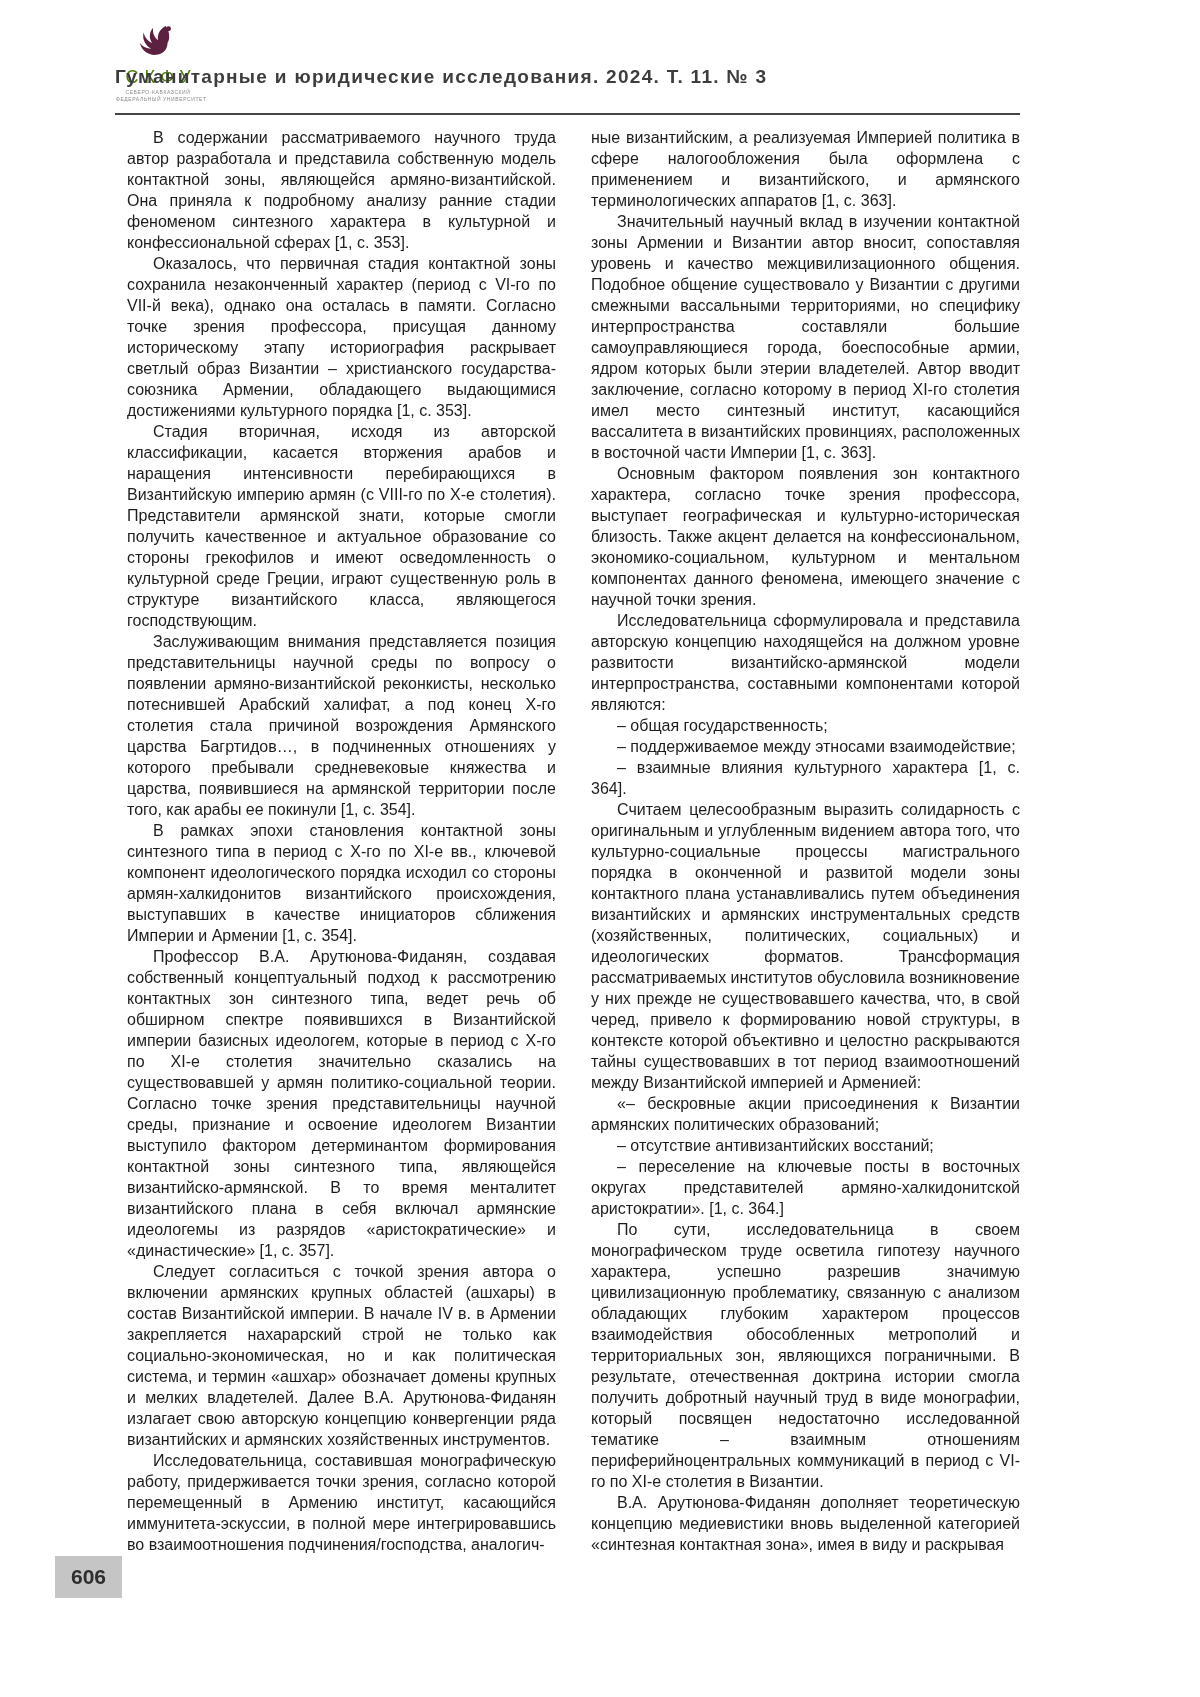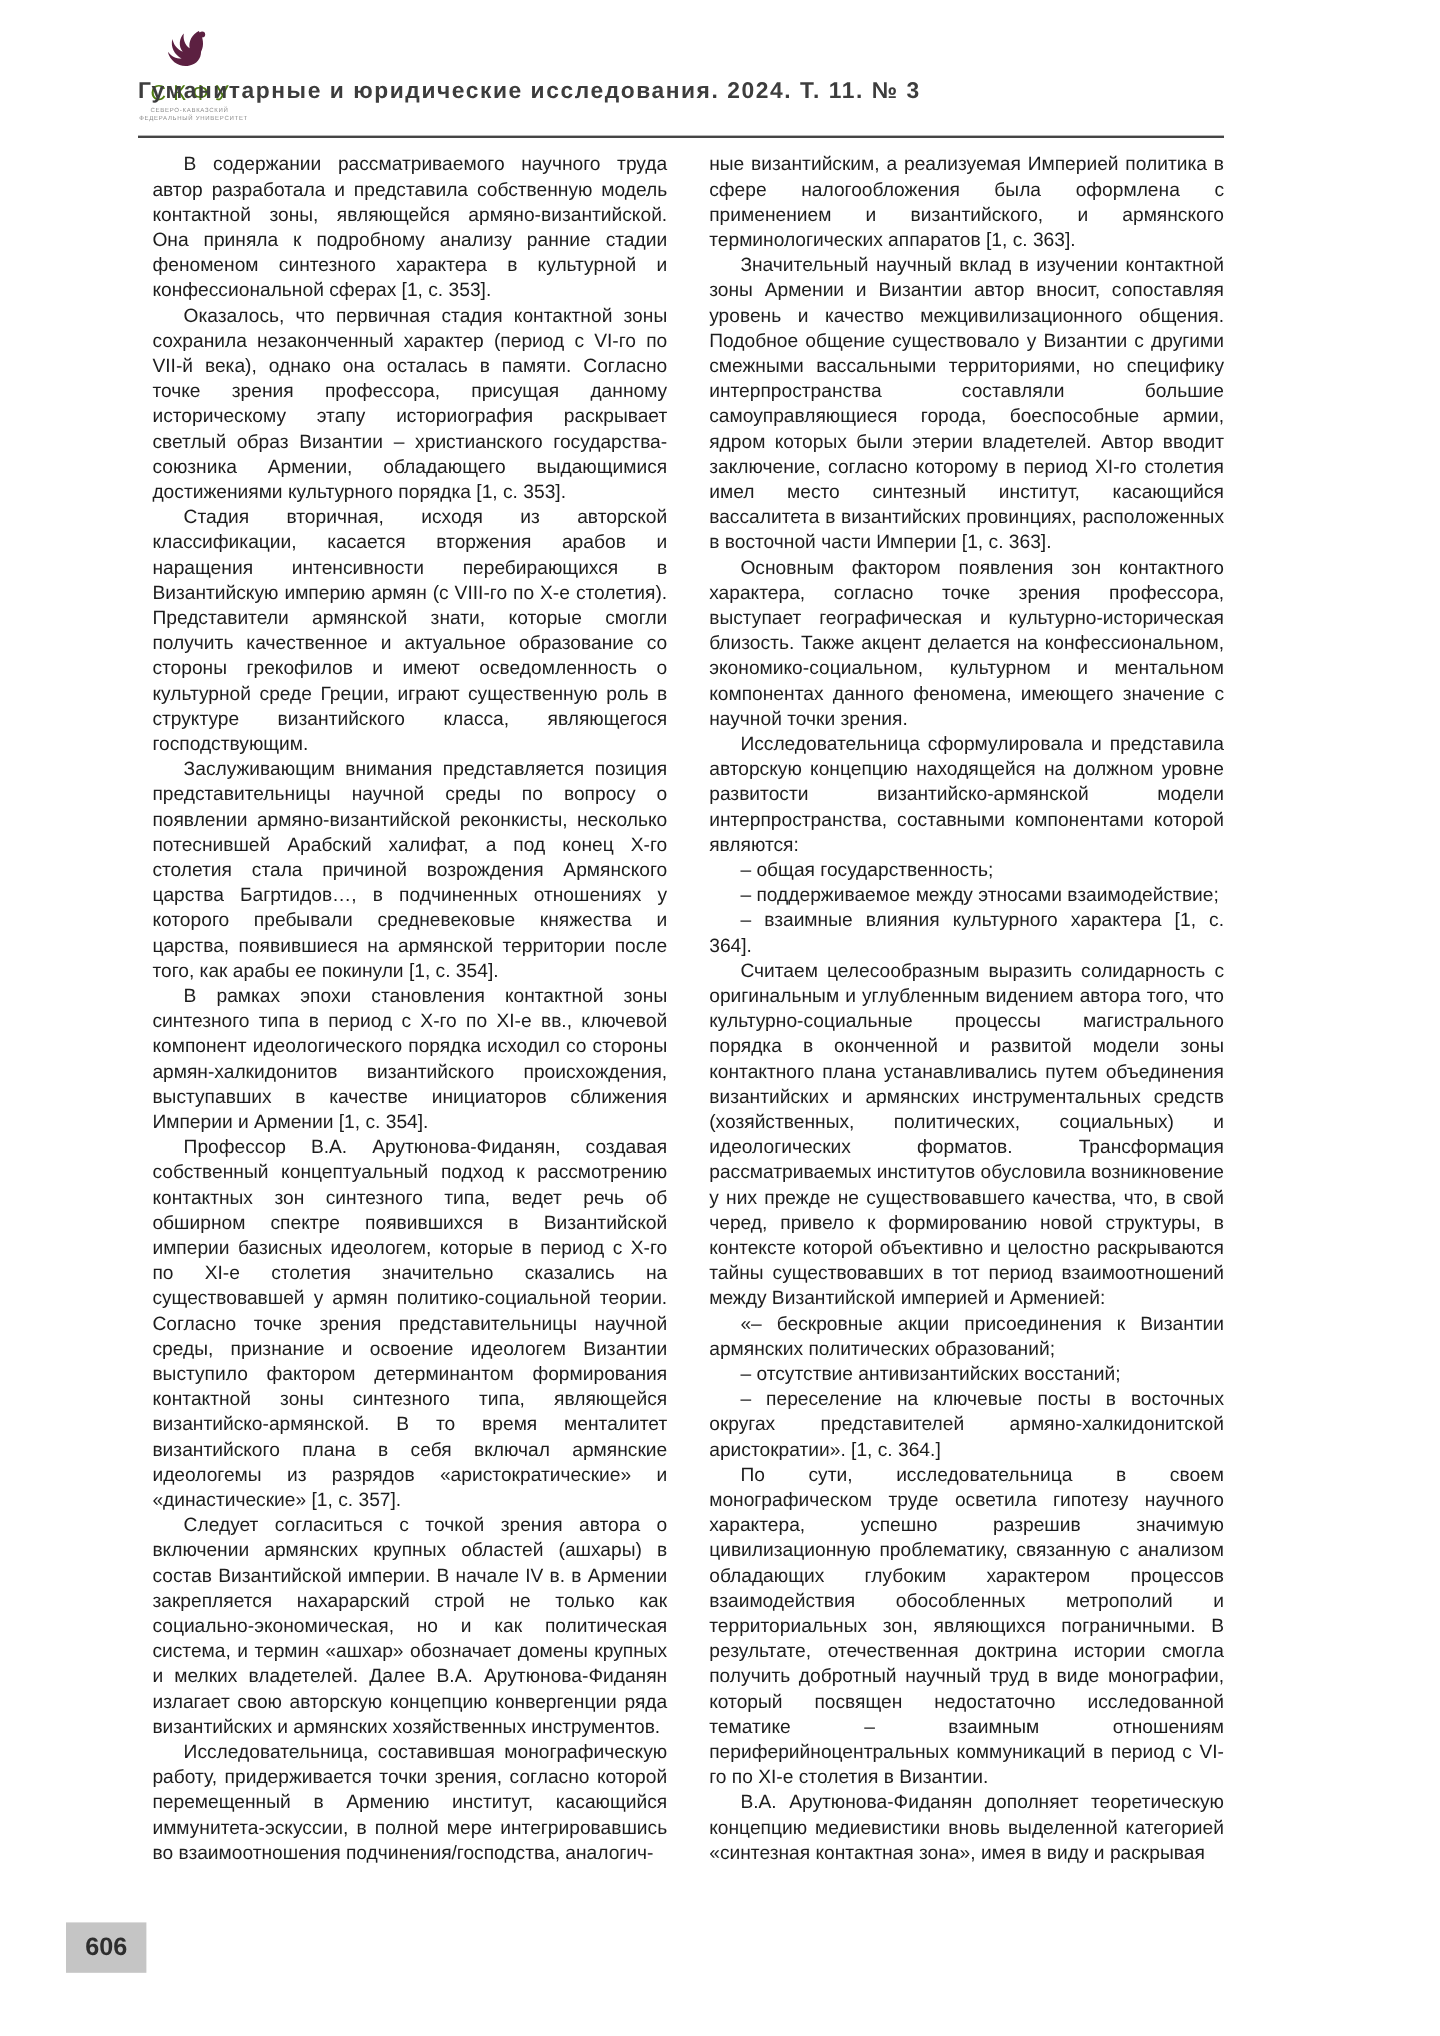--- a/index.html
+++ b/index.html
@@ -42,21 +42,21 @@
     display:flex; gap:23px;
   }
   .col { width:441px; }
   p.para {
     font-size:16px; line-height:21px; text-align:justify;
     hyphens:auto;margin-left:12px; -webkit-hyphens:auto;
   }
   p.para.indent { text-indent:26px; }
   
   .page-number-box {
-    position:absolute; left:55px; top:1602px; width:67px; height:42px;
+    position:absolute; left:55px; top:1556px; width:67px; height:42px;
     background:var(--page-number-bg, #c5c5c5);
     display:flex; align-items:center; justify-content:center;
     font-size:21px; font-weight:bold; color:#2e2e2e;
   }
 </style>
 </head>
 <body>
 
 <div class="page">
 

